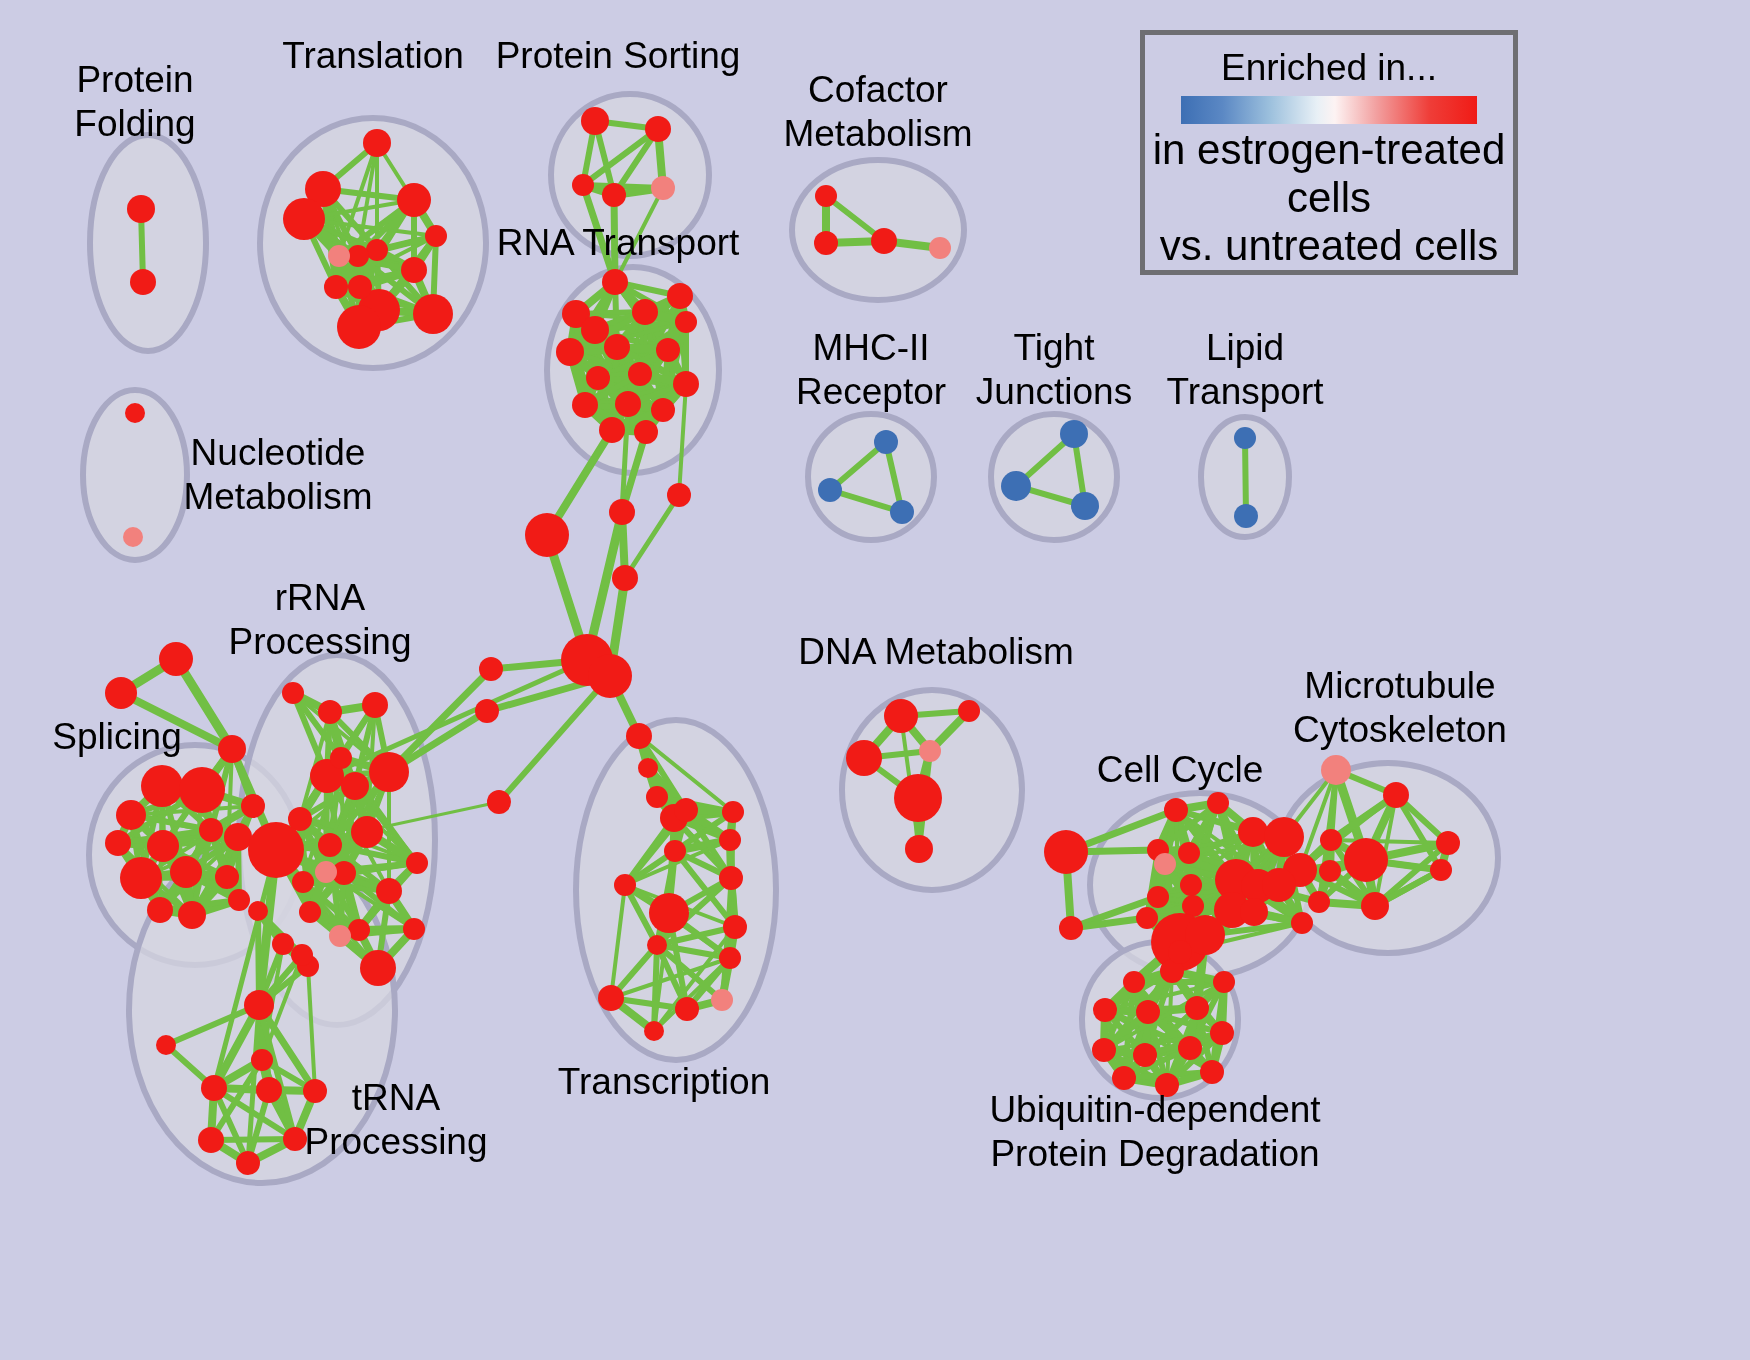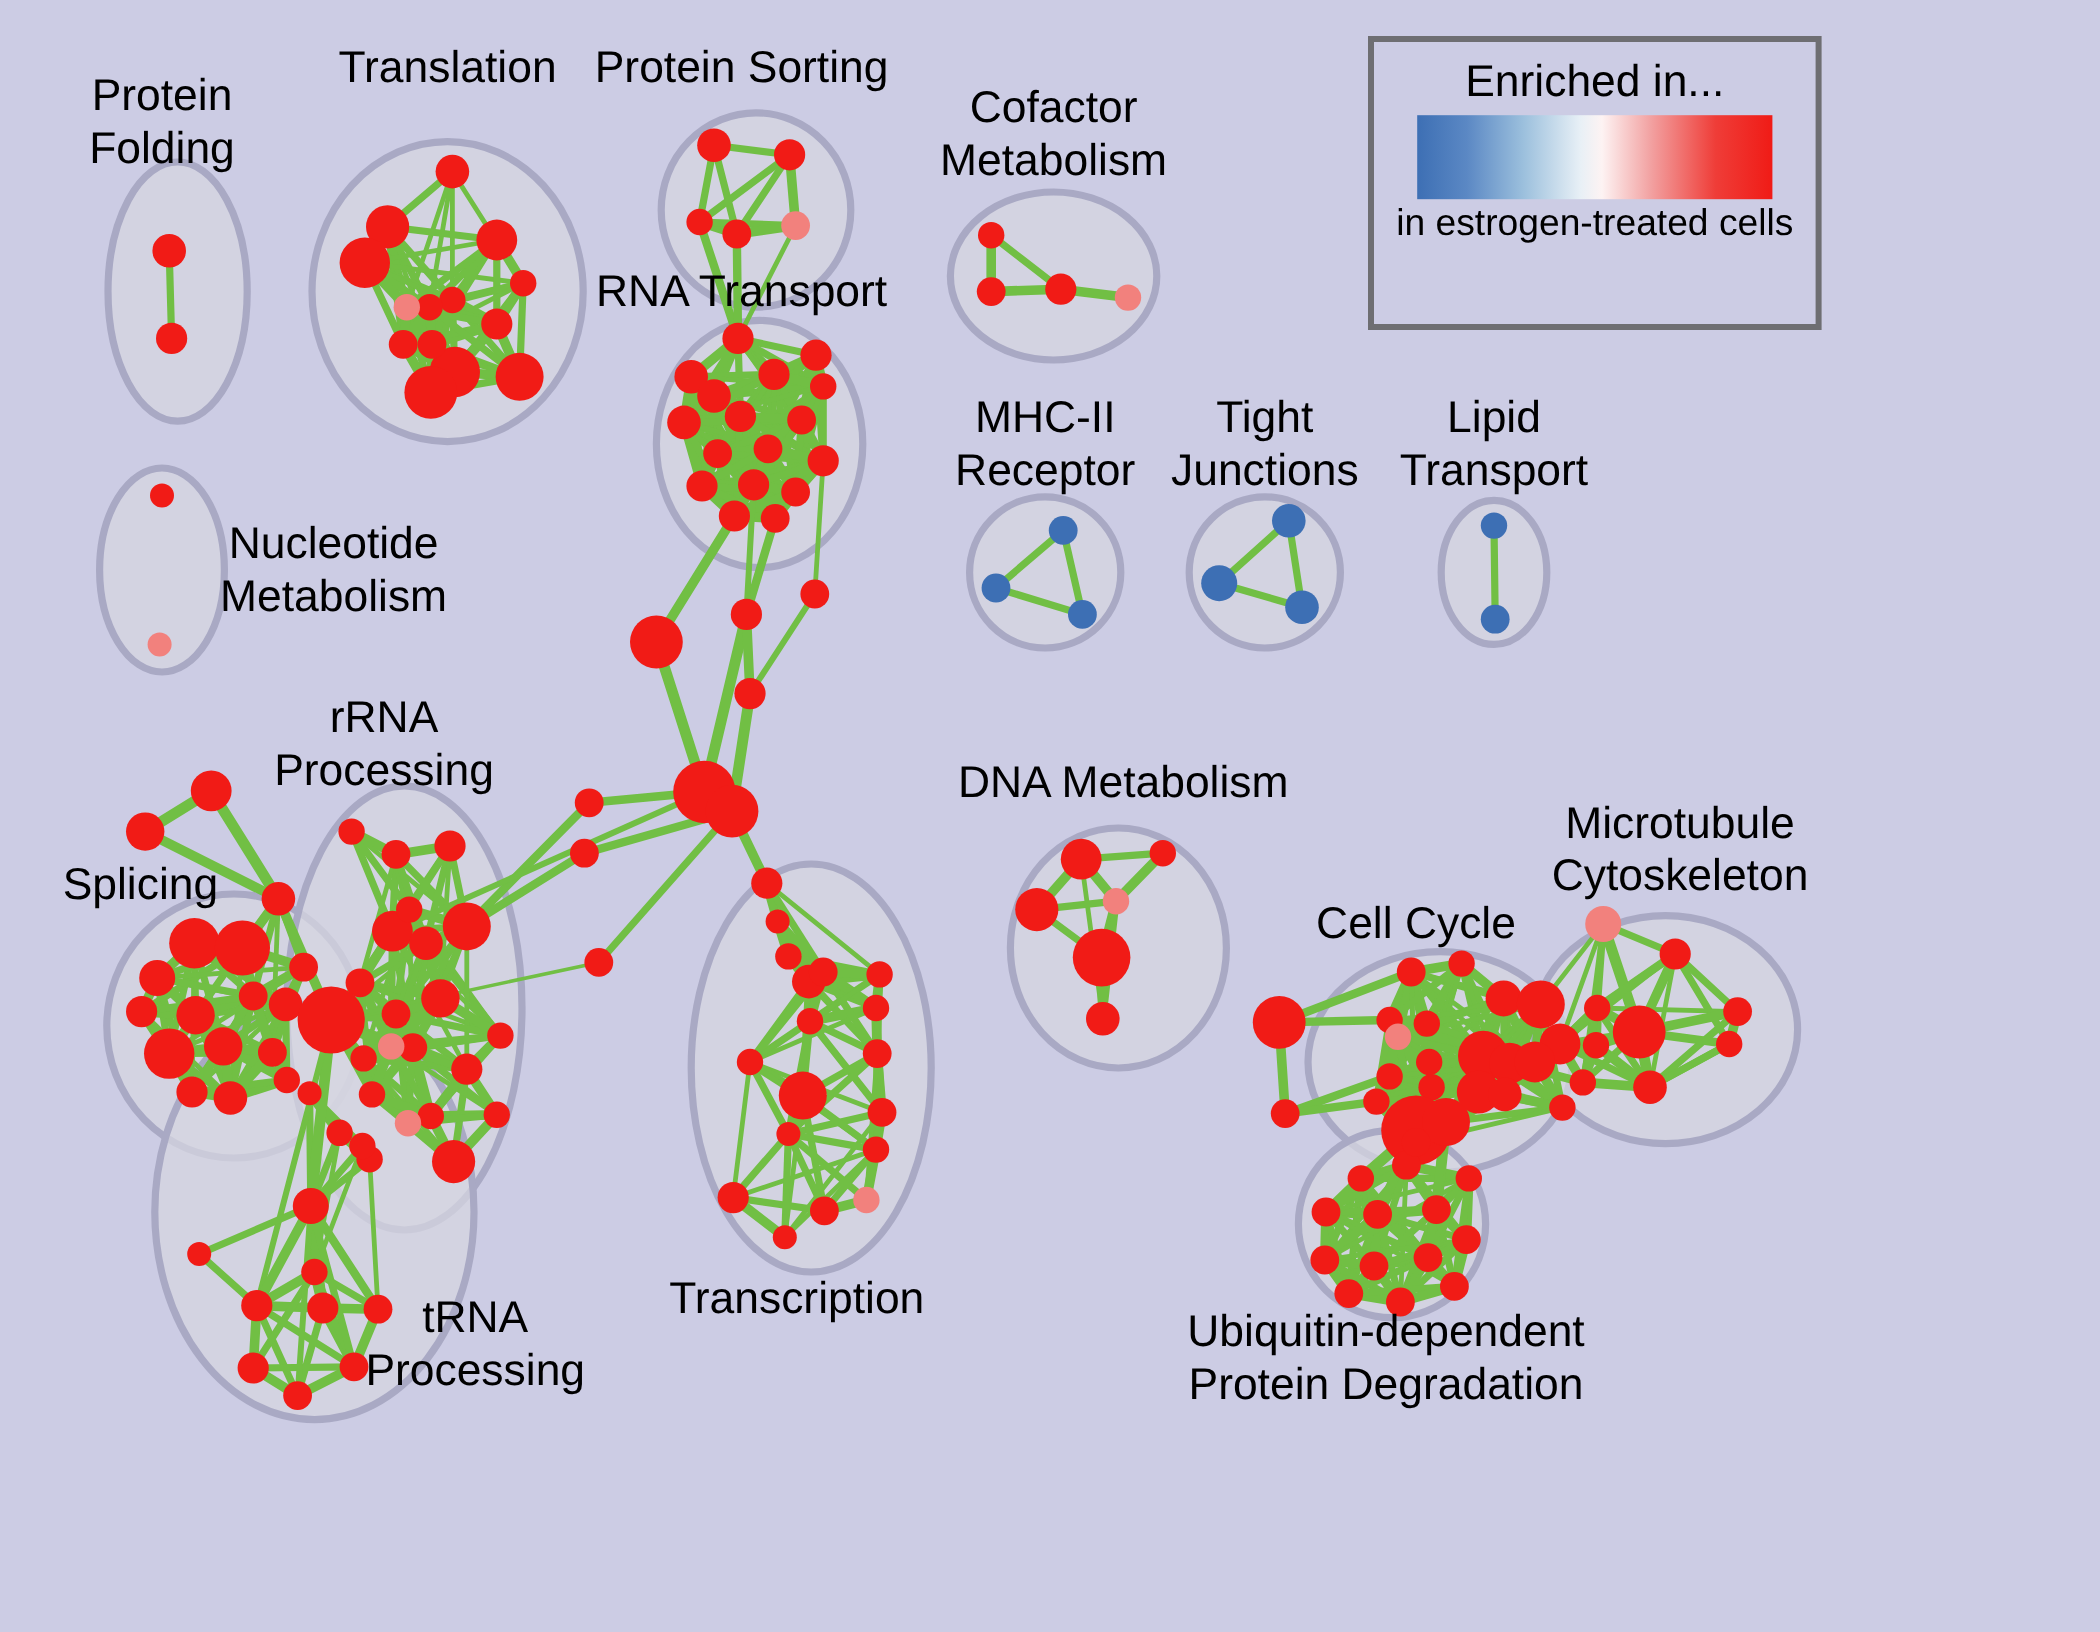--- a/index.html
+++ b/index.html
@@ -35,21 +35,21 @@
   .legend-bar{
     width:296px;height:70px;margin-top:8px;
     background:linear-gradient(to right,#3d6fb4 0%,#5b88c4 14%,#9cc0dd 30%,#e8f0f6 46%,#fdf3f3 52%,#f2a0a0 66%,#ef3d38 84%,#f01b16 100%);
   }
   .legend-ends{
     width:330px;display:flex;justify-content:space-between;
     font-size:37px;color:#000;margin-top:4px;
     font-family:"Liberation Sans", sans-serif;
   }
   .legend-sub{
-    font-size:31px;color:#000;text-align:center;line-height:1.14;margin-top:2px;
+    font-size:42px;color:#000;text-align:center;line-height:1.14;margin-top:2px;
     font-family:"Liberation Sans", sans-serif;
   }
 </style>
 </head>
 <body>
 
 <svg id="figure" viewBox="0 0 1750 1360" xmlns="http://www.w3.org/2000/svg">
   <rect id="bg" x="0" y="0" width="1750" height="1360" fill="#ccccE4"></rect>
   <g id="cluster-shapes">
       <ellipse cx="148" cy="243" rx="58" ry="108" fill="#d6d6e0" fill-opacity="0.75" stroke="#a9a9c4" stroke-width="6"></ellipse>
@@ -1052,14 +1052,15 @@
       <text class="cluster-label" x="1400" y="688"><tspan x="1400" dy="0">Microtubule</tspan><tspan x="1400" dy="44">Cytoskeleton</tspan></text>
       <text class="cluster-label" x="1155" y="1112"><tspan x="1155" dy="0">Ubiquitin-dependent</tspan><tspan x="1155" dy="44">Protein Degradation</tspan></text>
     </g>
 </svg>
 
 <div class="legend-box" style="left:1140px;top:30px;width:378px;height:245px;">
   <div class="legend-title">Enriched in...</div>
   <div class="legend-bar"></div>
   <div class="legend-sub">
     <div>in estrogen-treated cells</div>
+    <div>vs. untreated cells</div>
   </div>
 </div>
 
 </body></html>

